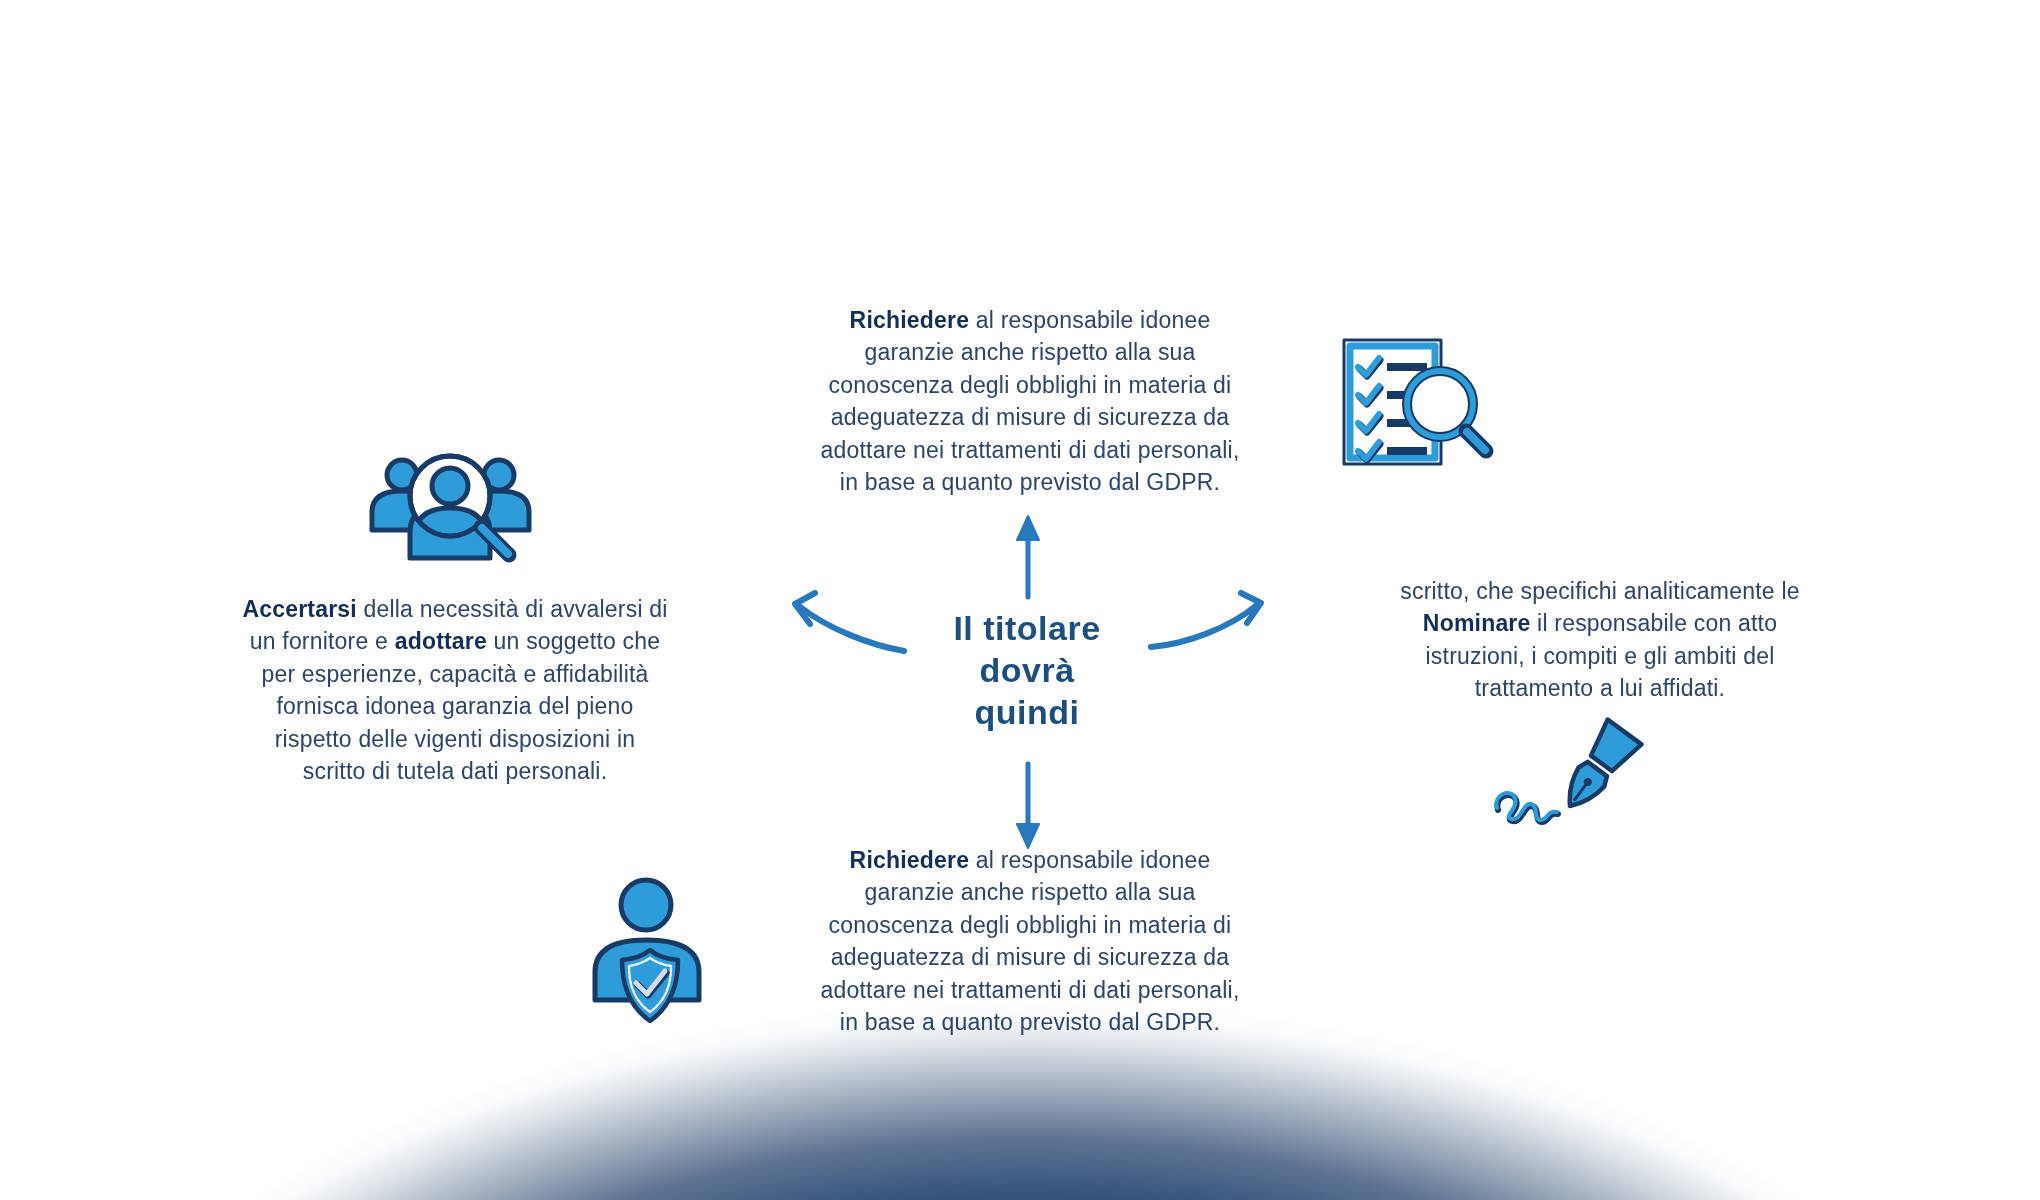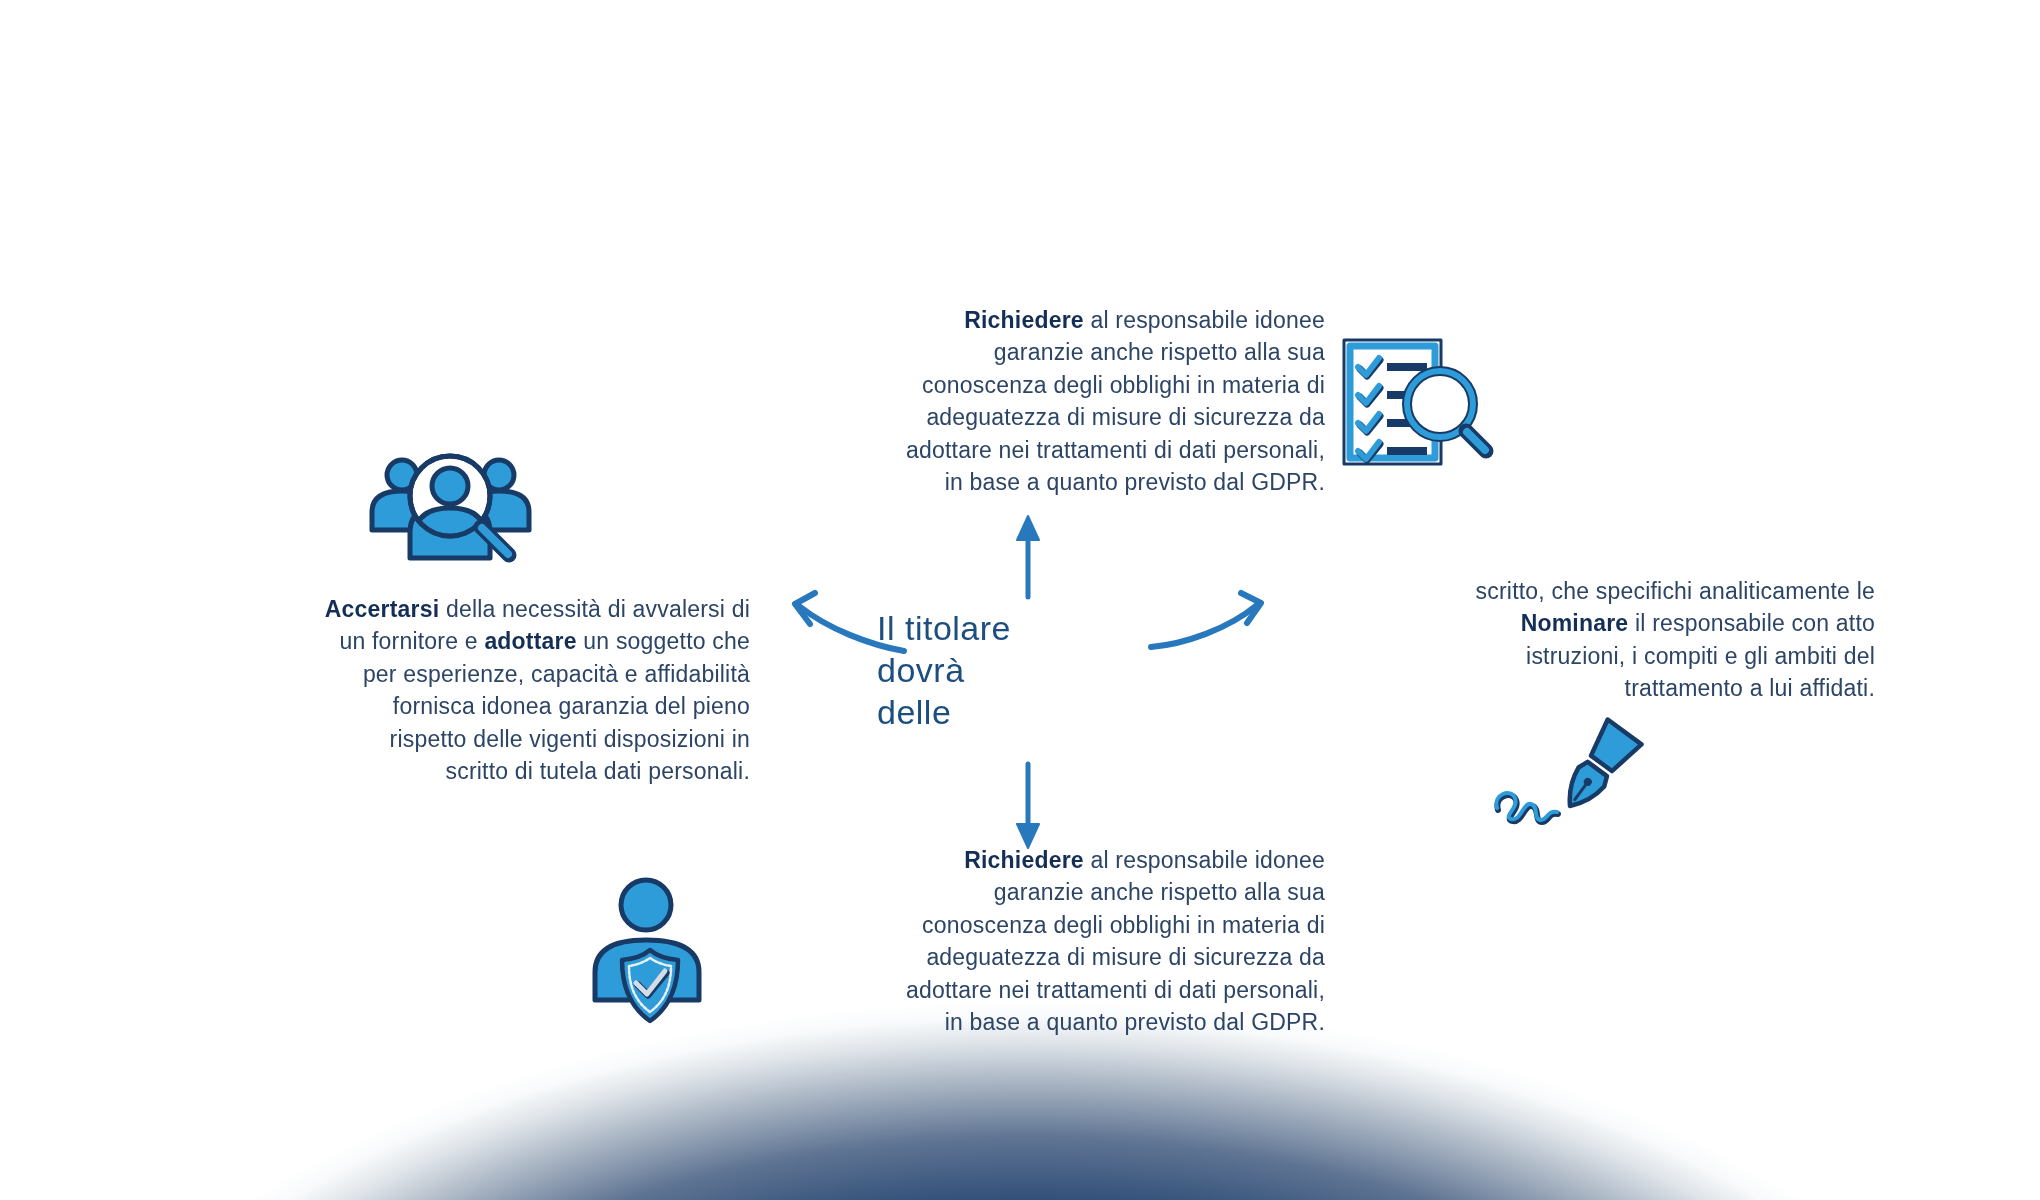--- a/index.html
+++ b/index.html
@@ -9,29 +9,29 @@
     --text-bold:#142f56;
     --title:#1d4e80;
     --arrow:#2878bd;
   }
   html,body{margin:0;padding:0;background:#fff;}
   .canvas{
     position:relative;width:2040px;height:1200px;overflow:hidden;background:#ffffff;
     font-family:"Liberation Sans", sans-serif;
   }
   
-  .tb{position:absolute;text-align:right;color:var(--text);font-size:23px;line-height:32.4px;letter-spacing:0.2px;}
+  .tb{position:absolute;text-align:center;color:var(--text);font-size:23px;line-height:32.4px;letter-spacing:0.2px;}
   .tb b{color:var(--text-bold);font-weight:700;}
   .tb-top{left:735px;top:304px;width:590px;}
   .tb-left{left:160px;top:571px;width:590px;margin-top:22px;}
   .tb-right{left:1325px;top:575px;width:550px;}
   .tb-bottom{left:735px;top:844px;width:590px;}
   .center-title{
-    position:absolute;left:877px;top:607px;width:300px;text-align:left;
-    color:var(--title);font-size:34px;line-height:42px;font-weight:400;letter-spacing:0.5px;
+    position:absolute;left:877px;top:607px;width:300px;text-align:center;
+    color:var(--title);font-size:34px;line-height:42px;font-weight:700;letter-spacing:0.5px;
   }
   
   .icon{position:absolute;}
   .ic-fill{fill:var(--accent-light);stroke:var(--accent-dark);}
   .ic-line{fill:none;stroke:var(--accent-dark);}
   .ic-lite{fill:none;stroke:var(--accent-light);}
   
   .arrows{position:absolute;left:0;top:0;pointer-events:none;}
   
   .horizon{
@@ -69,21 +69,21 @@
       <g stroke-width="6">
         <path d="M1151,647 C1185,644 1228,629 1257,605"></path>
         <path d="M1241,593 L1261,603 L1247,623"></path>
       </g>
     </g>
   </svg>
 
   <div class="center-title">
     <div>Il titolare</div>
     <div>dovrà</div>
-    <div>delle</div>
+    <div>quindi</div>
   </div>
 
   <div class="tb tb-top">
     <div><span></span><b>Richiedere</b><span> al responsabile idonee</span></div>
     <div><span>garanzie anche rispetto alla sua</span><b></b><span></span></div>
     <div><span>conoscenza degli obblighi in materia di</span><b></b><span></span></div>
     <div><span>adeguatezza di misure di sicurezza da</span><b></b><span></span></div>
     <div><span>adottare nei trattamenti di dati personali,</span><b></b><span></span></div>
     <div><span>in base a quanto previsto dal GDPR.</span><b></b><span></span></div>
   </div>

